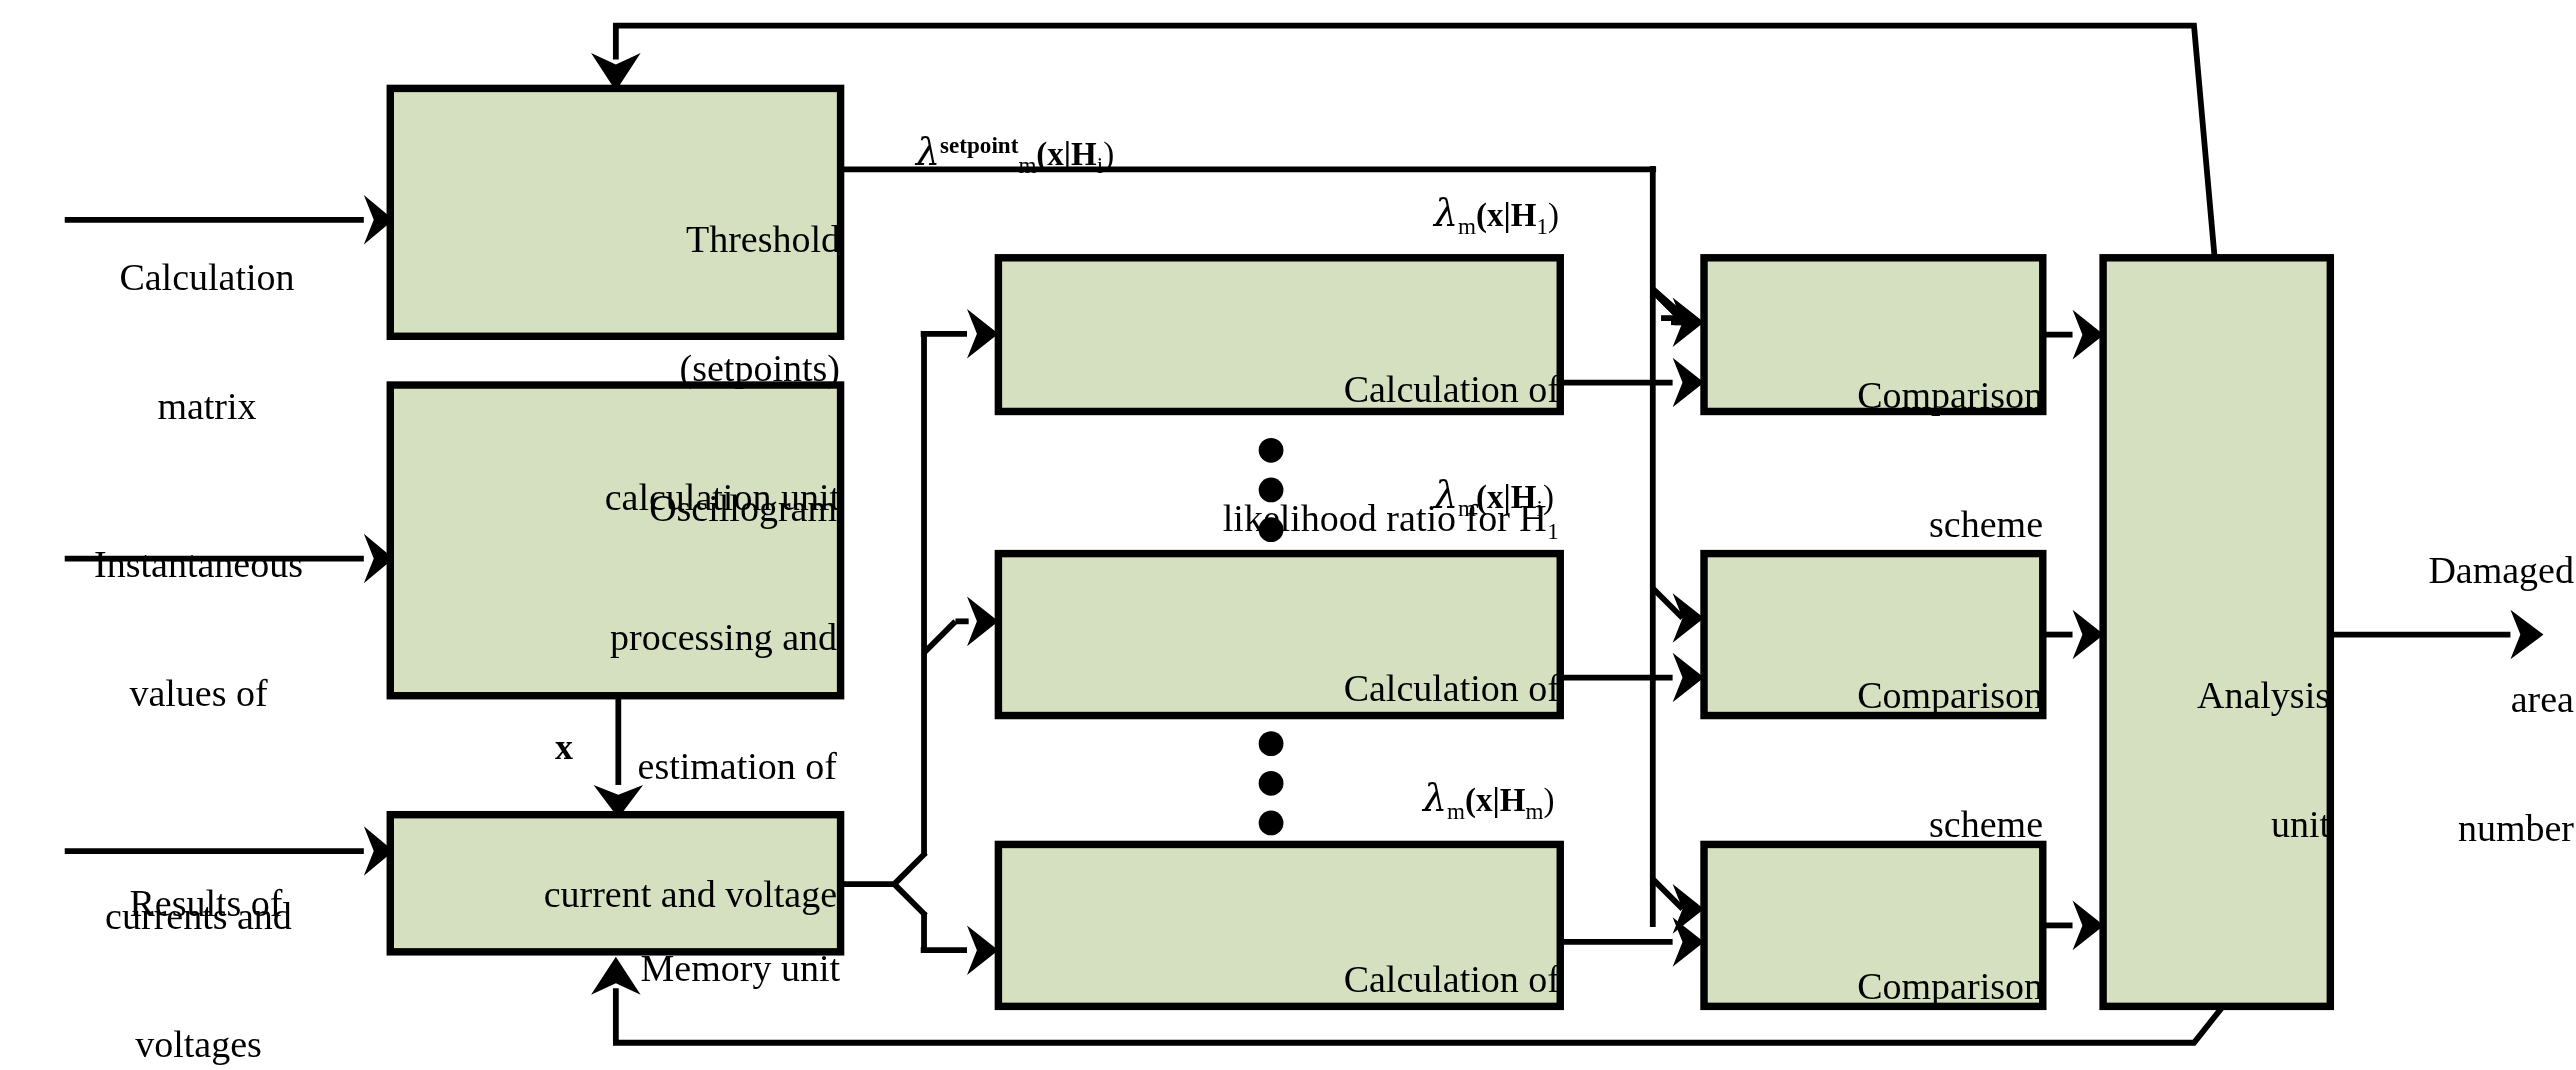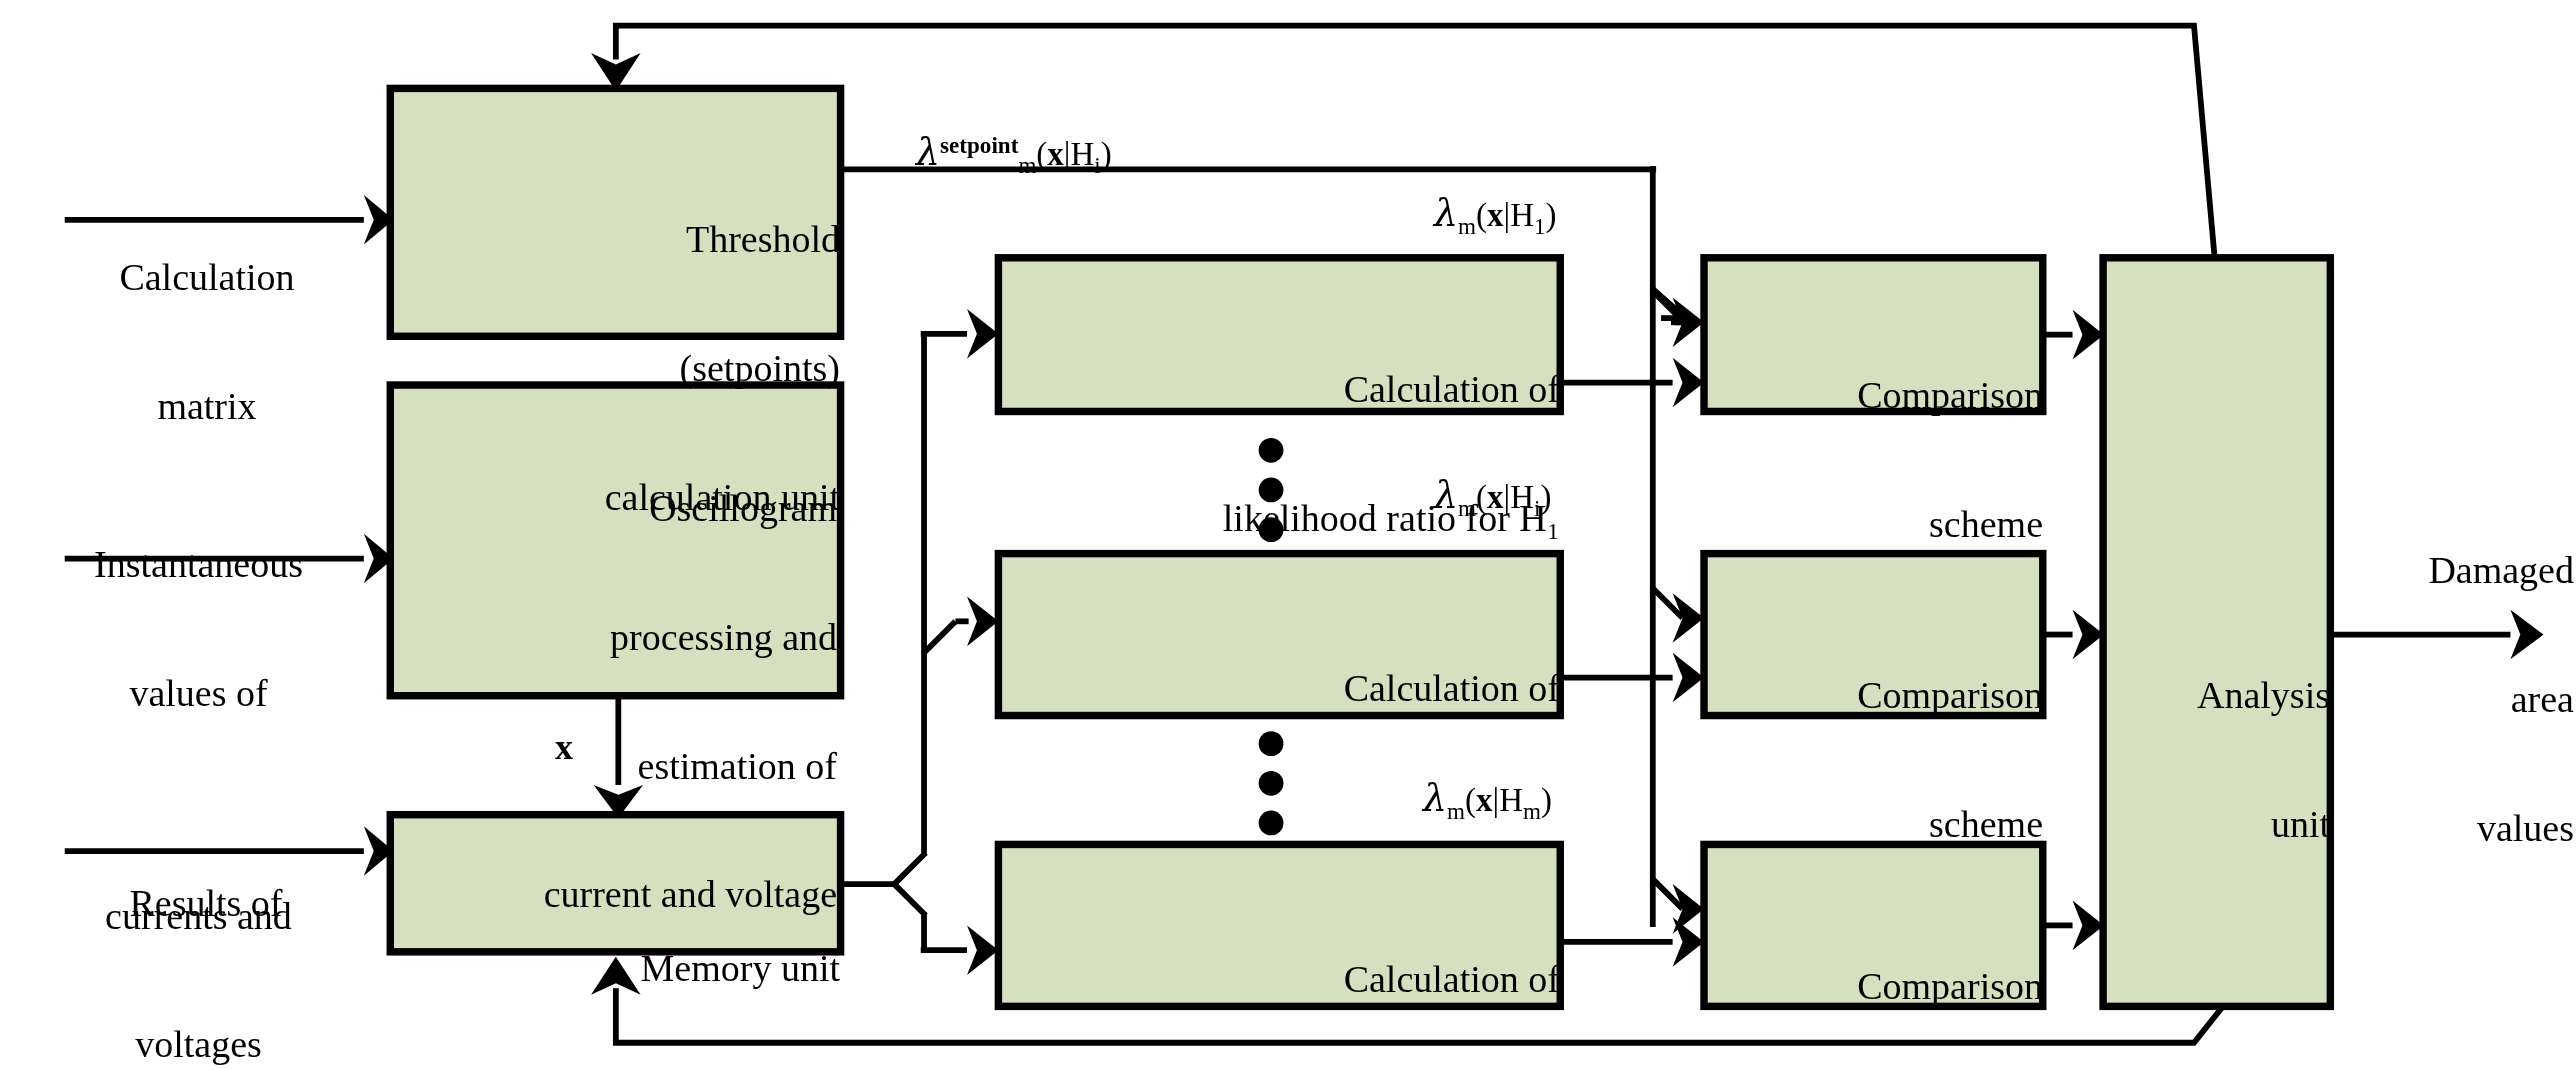--- a/index.html
+++ b/index.html
@@ -69,21 +69,21 @@
     vertical-align: super;
     line-height: 0;
     font-weight: bold;
   }
   .math-label sub {
     font-size: 0.70em;
     vertical-align: sub;
     line-height: 0;
   }
   .math-label .bx {
-    font-weight: normal;
+    font-weight: bold;
   }
   .x-label {
     font-size: 36px;
     font-weight: bold;
     font-family: "Liberation Serif", "DejaVu Serif", serif;
   }
 </style>
 </head>
 <body>
 
@@ -287,21 +287,21 @@
   <div class="lbl io-label" style="left:45px; top:796px; width:322px;">
     <div>Results of</div>
     <div style="height:6.6px"></div>
     
     
   </div>
 
   <div class="lbl io-label" style="left:2351px; top:463px; width:223px;text-align:right;">
     <div>Damaged</div>
     <div>area</div>
-    <div>values</div>
+    <div>number</div>
   </div>
 
   <div class="lbl box-label" style="left:390px; top:132px; width:450px;">
     <div>Threshold</div>
     <div>(setpoints)</div>
     <div>calculation unit</div>
   </div>
 
   <div class="lbl box-label" style="left:395px; top:401px; width:442px;">
     <div>Oscillogram</div>

